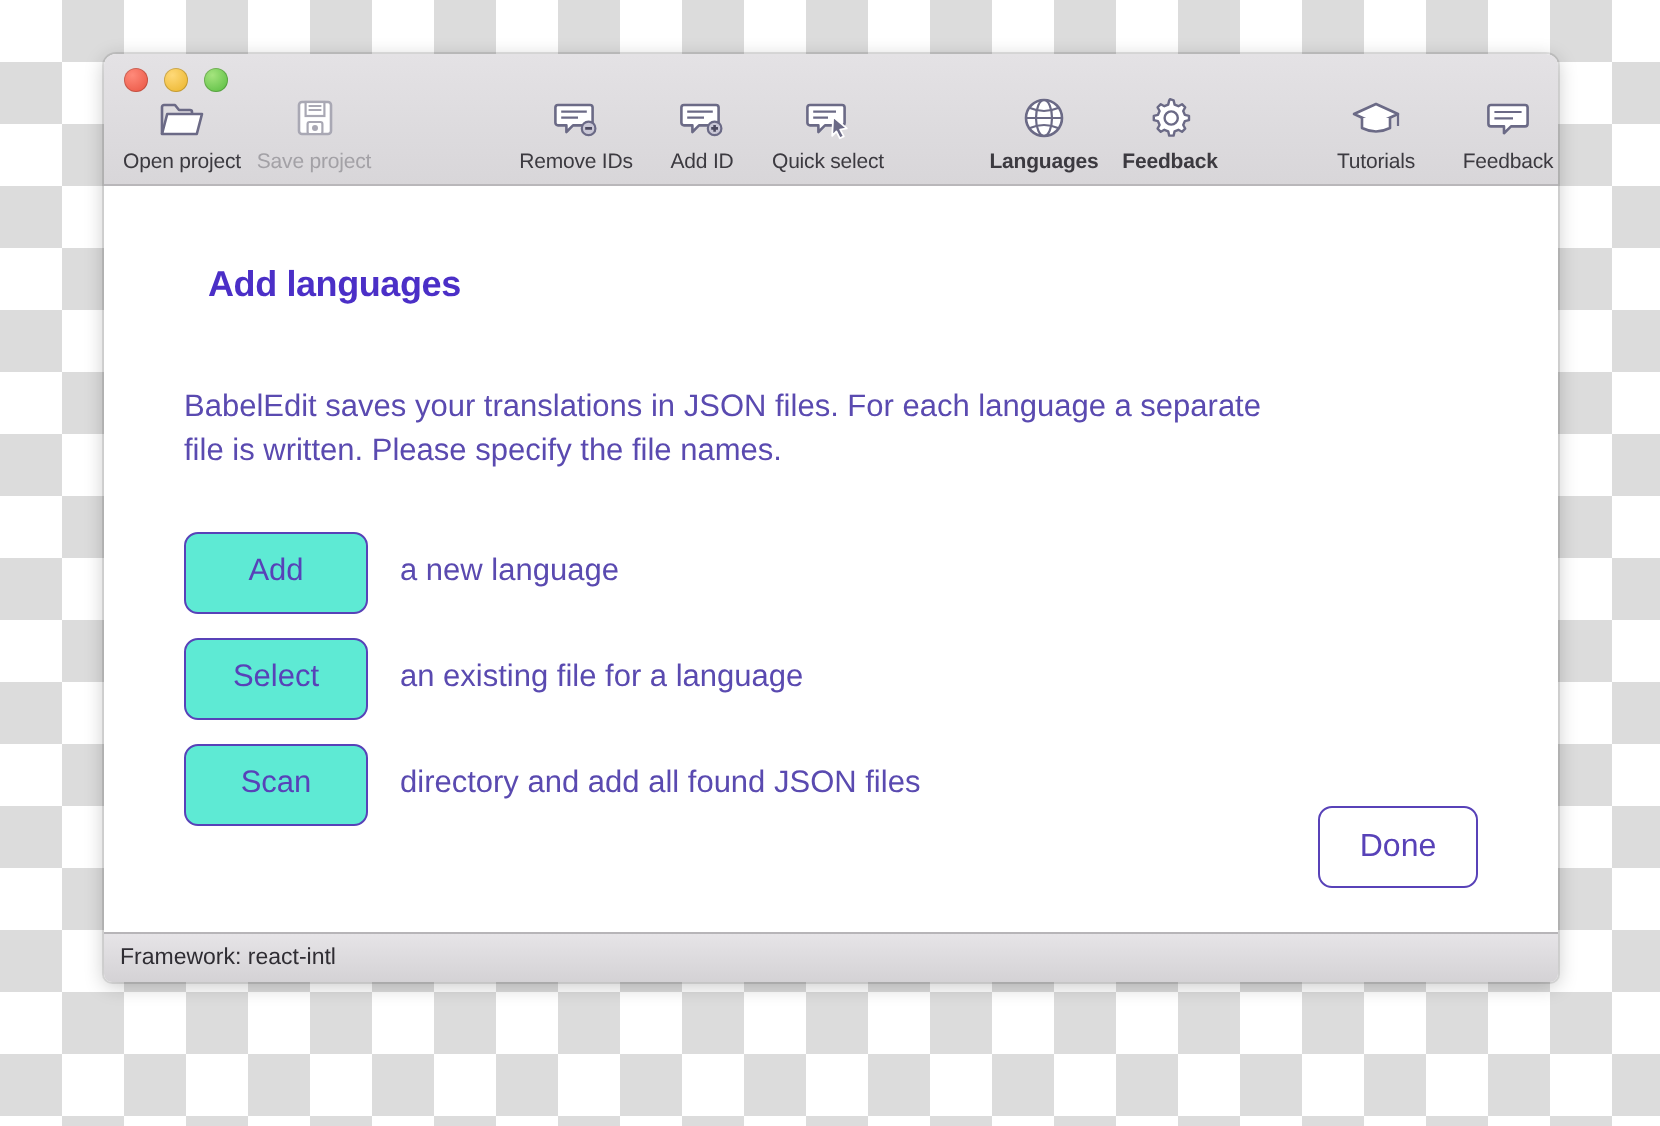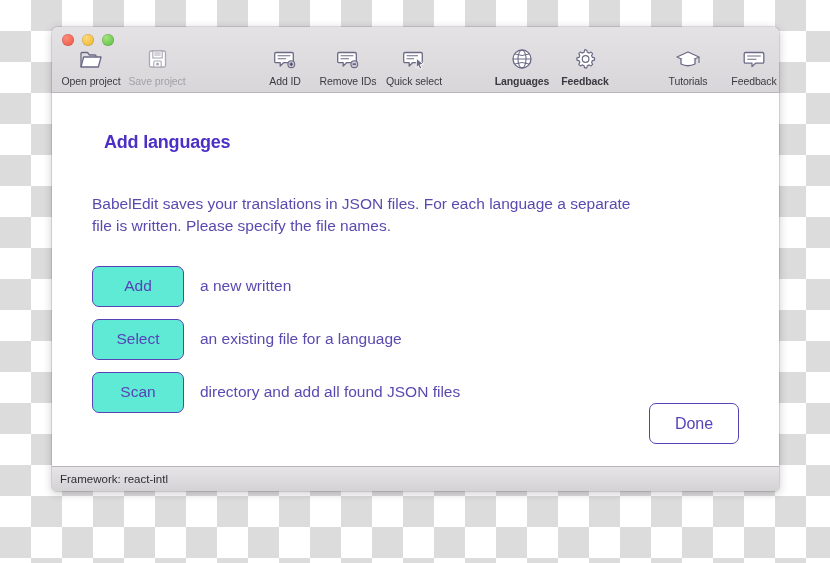--- a/index.html
+++ b/index.html
@@ -146,21 +146,21 @@
     color: #5a4ab0;
     font-size: 15.5px;
   }
 
   #done-row {
     position: absolute;
     right: 40px;
     bottom: 22px;
   }
   #done-button {
-    width: 90px;
+    width: 80px;
     height: 41px;
     border: 1.6px solid #5842b8;
     border-radius: 7px;
     background: #ffffff;
     color: #5842b8;
     font-family: "Liberation Sans", sans-serif;
     font-size: 16px;
     cursor: pointer;
   }
 
@@ -211,49 +211,49 @@
             <line x1="7.3" y1="7" x2="13.7" y2="7" stroke="#a9a8b4" stroke-width="1"></line>
             <rect x="6.8" y="13" width="7.4" height="6" rx="1" fill="#fff" stroke="#a9a8b4" stroke-width="1.1"></rect>
             <circle cx="10.5" cy="16" r="1.5" fill="#a9a8b4"></circle>
           </svg>
         </span>
         <span class="tb-label">Save project</span>
       </div>
     </div>
 
     <div class="tb-group" id="group-ids">
+      <div class="tb-item wide">
+        <span class="tb-icon">
+          <svg class="ic" width="24" height="22" viewBox="0 0 24 22">
+            <path d="M3 4.5 H19 A1.3 1.3 0 0 1 20.3 5.8 V13.4 A1.3 1.3 0 0 1 19 14.7 H10.5 L7.2 18 V14.7 H3 A1.3 1.3 0 0 1 1.7 13.4 V5.8 A1.3 1.3 0 0 1 3 4.5 Z" fill="#fff" stroke="#6b6a86" stroke-width="1.3" stroke-linejoin="round"></path>
+            <line x1="4.6" y1="7.8" x2="17.4" y2="7.8" stroke="#6b6a86" stroke-width="1.1"></line>
+            <line x1="4.6" y1="10.8" x2="13" y2="10.8" stroke="#6b6a86" stroke-width="1.1"></line>
+            <circle cx="18.3" cy="16.2" r="3.4" fill="#c9c7d6" stroke="#6b6a86" stroke-width="1.1"></circle>
+            <line x1="16.6" y1="16.2" x2="20" y2="16.2" stroke="#4c4a60" stroke-width="1.3"></line>
+          </svg>
+        </span>
+        <span class="tb-label">Remove IDs</span>
+      </div>
       <div class="tb-item">
         <span class="tb-icon">
           <svg class="ic" width="24" height="22" viewBox="0 0 24 22">
             <path d="M3 4.5 H19 A1.3 1.3 0 0 1 20.3 5.8 V13.4 A1.3 1.3 0 0 1 19 14.7 H10.5 L7.2 18 V14.7 H3 A1.3 1.3 0 0 1 1.7 13.4 V5.8 A1.3 1.3 0 0 1 3 4.5 Z" fill="#fff" stroke="#6b6a86" stroke-width="1.3" stroke-linejoin="round"></path>
             <line x1="4.6" y1="7.8" x2="17.4" y2="7.8" stroke="#6b6a86" stroke-width="1.1"></line>
             <line x1="4.6" y1="10.8" x2="13" y2="10.8" stroke="#6b6a86" stroke-width="1.1"></line>
             <circle cx="18.3" cy="16.2" r="3.4" fill="#c9c7d6" stroke="#6b6a86" stroke-width="1.1"></circle>
             <line x1="16.6" y1="16.2" x2="20" y2="16.2" stroke="#4c4a60" stroke-width="1.3"></line>
             <line x1="18.3" y1="14.5" x2="18.3" y2="17.9" stroke="#4c4a60" stroke-width="1.3"></line>
           </svg>
         </span>
         <span class="tb-label">Add ID</span>
       </div>
       <div class="tb-item wide">
         <span class="tb-icon">
           <svg class="ic" width="24" height="22" viewBox="0 0 24 22">
             <path d="M3 4.5 H19 A1.3 1.3 0 0 1 20.3 5.8 V13.4 A1.3 1.3 0 0 1 19 14.7 H10.5 L7.2 18 V14.7 H3 A1.3 1.3 0 0 1 1.7 13.4 V5.8 A1.3 1.3 0 0 1 3 4.5 Z" fill="#fff" stroke="#6b6a86" stroke-width="1.3" stroke-linejoin="round"></path>
-            <line x1="4.6" y1="7.8" x2="17.4" y2="7.8" stroke="#6b6a86" stroke-width="1.1"></line>
-            <line x1="4.6" y1="10.8" x2="13" y2="10.8" stroke="#6b6a86" stroke-width="1.1"></line>
-            <circle cx="18.3" cy="16.2" r="3.4" fill="#c9c7d6" stroke="#6b6a86" stroke-width="1.1"></circle>
-            <line x1="16.6" y1="16.2" x2="20" y2="16.2" stroke="#4c4a60" stroke-width="1.3"></line>
-          </svg>
-        </span>
-        <span class="tb-label">Remove IDs</span>
-      </div>
-      <div class="tb-item wide">
-        <span class="tb-icon">
-          <svg class="ic" width="24" height="22" viewBox="0 0 24 22">
-            <path d="M3 4.5 H19 A1.3 1.3 0 0 1 20.3 5.8 V13.4 A1.3 1.3 0 0 1 19 14.7 H10.5 L7.2 18 V14.7 H3 A1.3 1.3 0 0 1 1.7 13.4 V5.8 A1.3 1.3 0 0 1 3 4.5 Z" fill="#fff" stroke="#6b6a86" stroke-width="1.3" stroke-linejoin="round"></path>
             <line x1="4.6" y1="7.8" x2="16" y2="7.8" stroke="#6b6a86" stroke-width="1.1"></line>
             <line x1="4.6" y1="10.8" x2="12" y2="10.8" stroke="#6b6a86" stroke-width="1.1"></line>
             <path d="M14.6 10.4 L21.4 16.2 L18.1 16.8 L19.9 20.2 L17.9 21.1 L16.2 17.7 L14.1 19.9 Z" fill="#6b6a86" stroke="#fff" stroke-width="0.9" stroke-linejoin="round"></path>
           </svg>
         </span>
         <span class="tb-label">Quick select</span>
       </div>
     </div>
 
     <div class="tb-group" id="group-config">
@@ -304,21 +304,21 @@
     </div>
   </div>
 
   <div id="content">
     <h1 id="page-title">Add languages</h1>
     <p id="intro-text">BabelEdit saves your translations in JSON files. For each language a separate file is written. Please specify the file names.</p>
 
     <div id="action-list">
       <div class="action-row">
         <button class="action-btn">Add</button>
-        <span class="action-desc">a new written</span>
+        <span class="action-desc">a new language</span>
       </div>
       <div class="action-row">
         <button class="action-btn">Select</button>
         <span class="action-desc">an existing file for a language</span>
       </div>
       <div class="action-row">
         <button class="action-btn">Scan</button>
         <span class="action-desc">directory and add all found JSON files</span>
       </div>
     </div>

